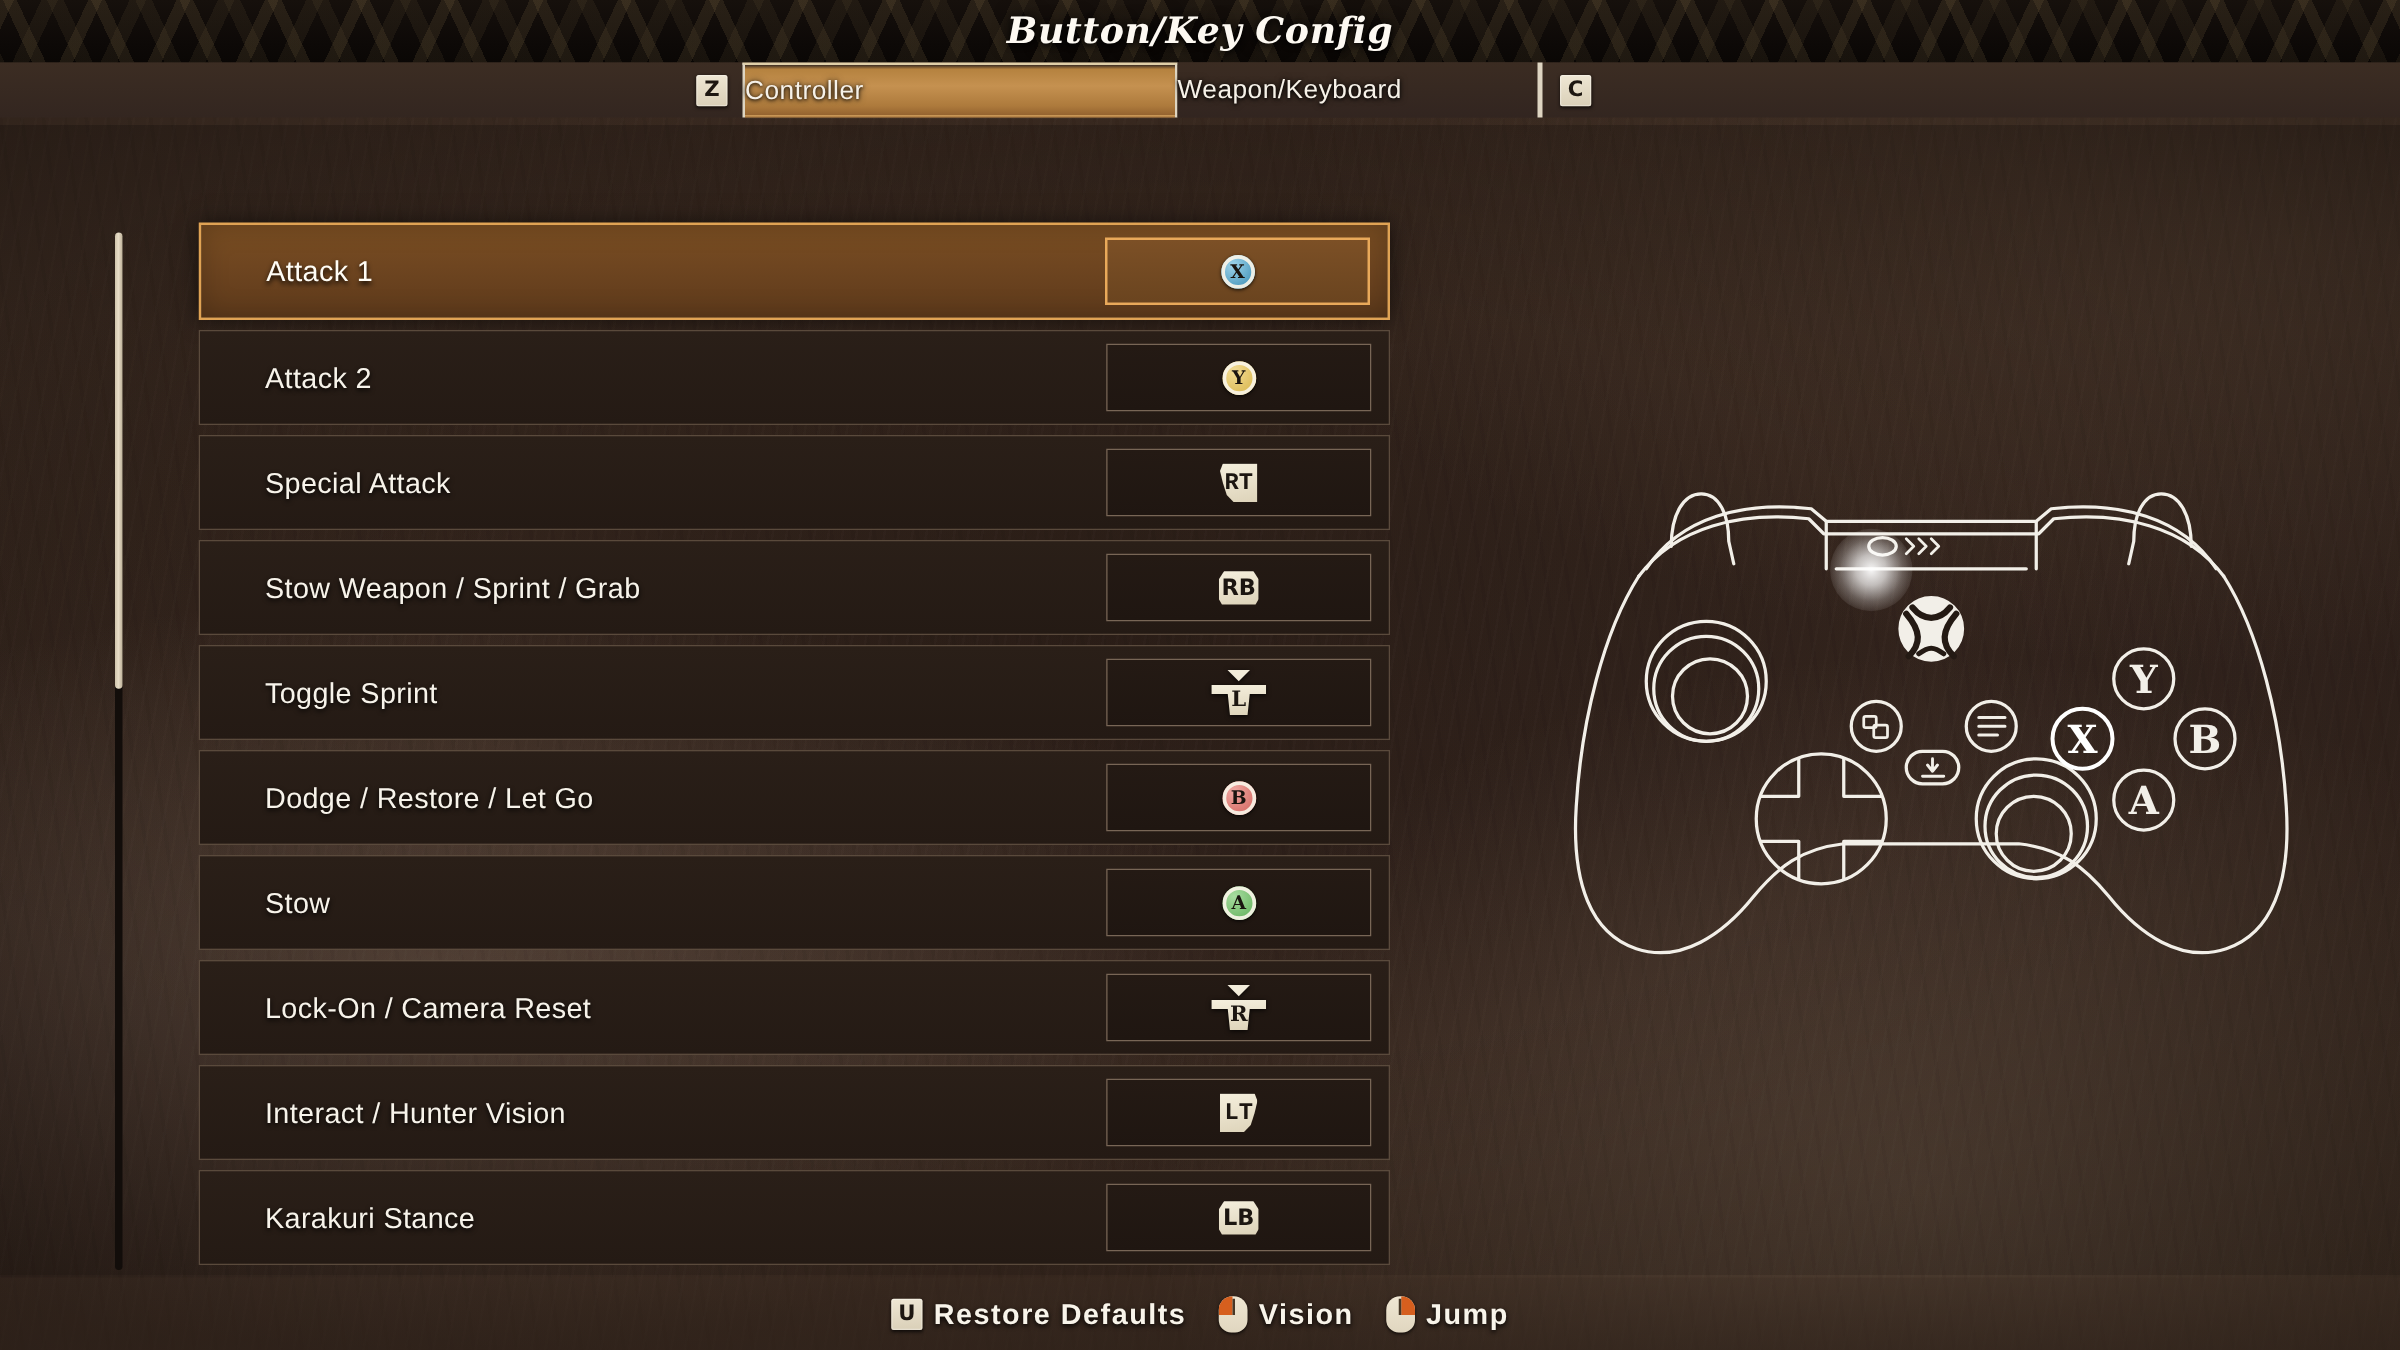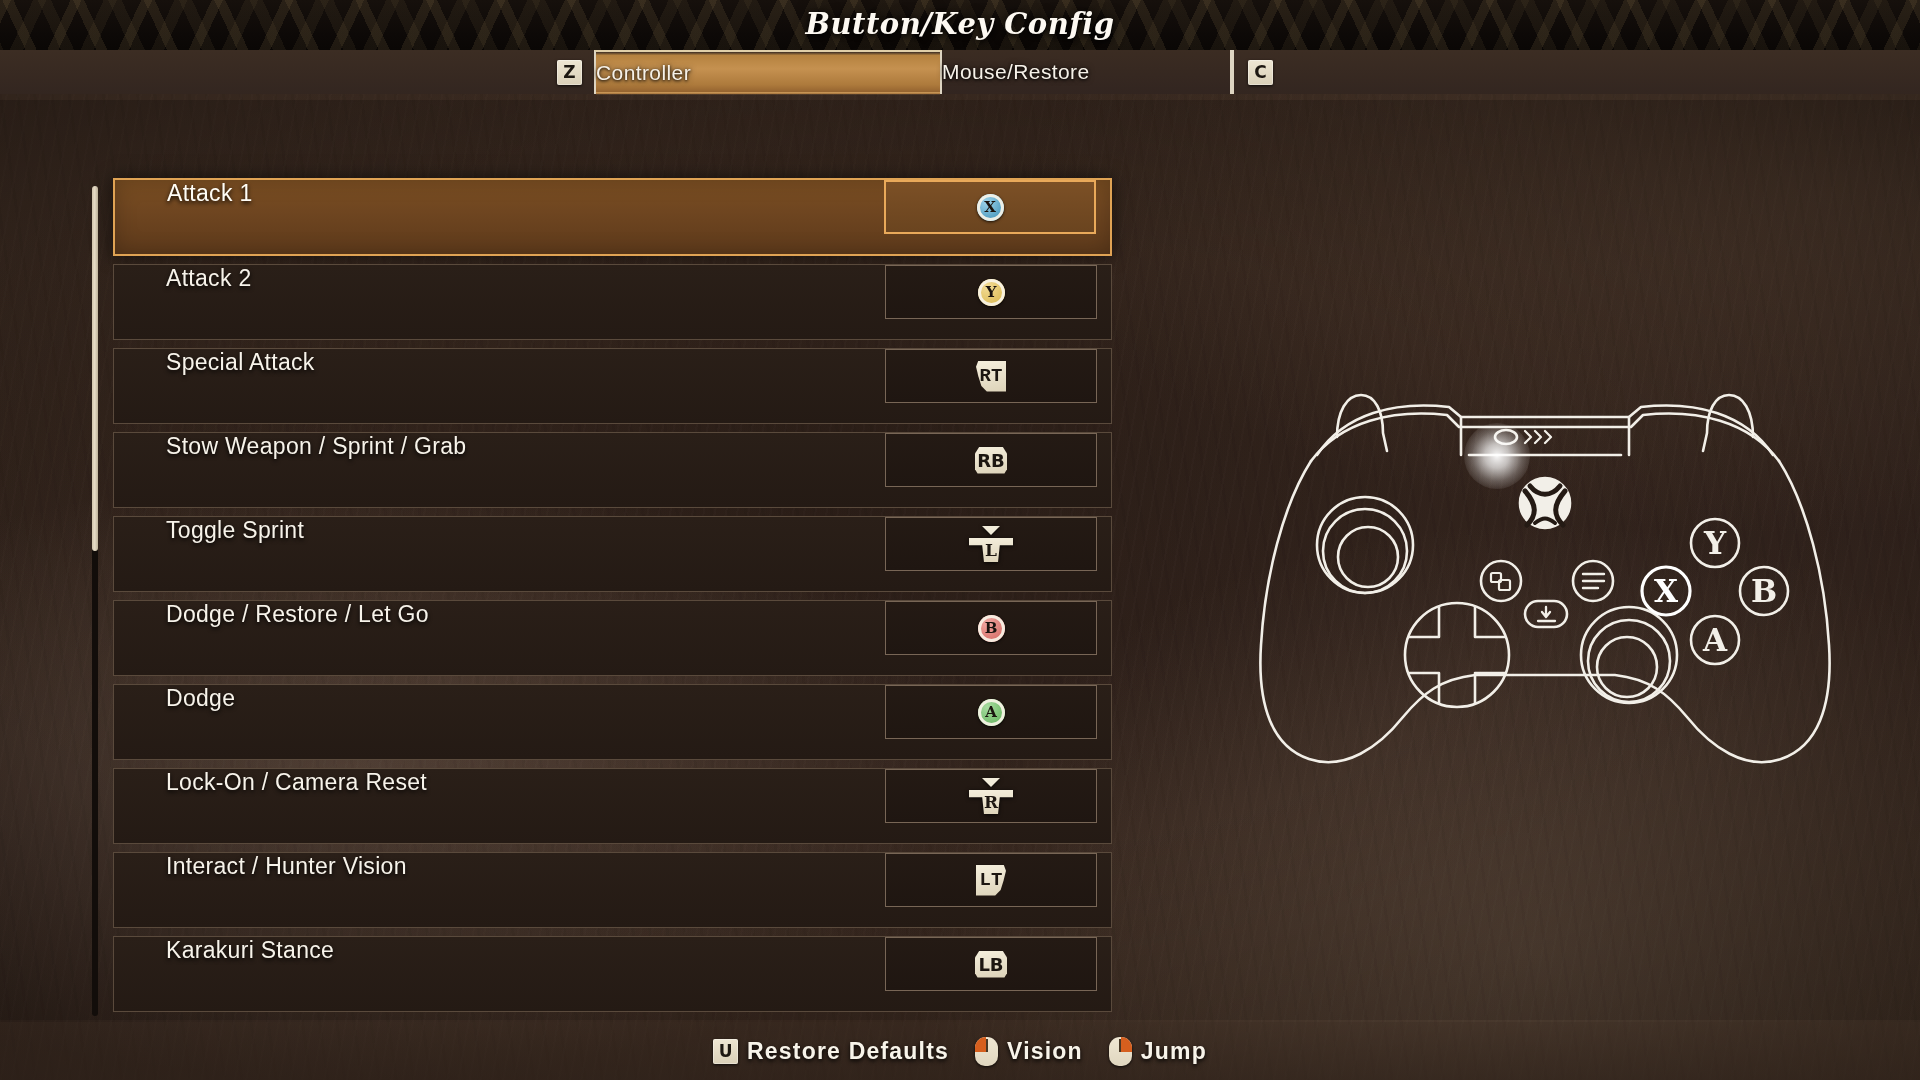--- a/index.html
+++ b/index.html
@@ -179,23 +179,25 @@
   .rows {
     position: absolute;
     left: 21px; top: 0;
     width: 999px;
   }
   .row {
     position: relative;
     height: 76px;
     margin-bottom: 8px;
     display: flex;
+    align-items: center;
     background: linear-gradient(180deg, #2a1f18 0%, #241a14 100%);
     border: 1px solid #5a4a3c;
     cursor: pointer;
+    margin-left: 46px;
   }
   .row-label {
     flex: 1 1 auto;
     padding-left: 52px;
     font-size: 23px;
     letter-spacing: 0.3px;
     color: #f7f3ea;
     text-shadow: 0 2px 4px rgba(0,0,0,0.95);
     white-space: nowrap;
   }
@@ -383,21 +385,21 @@
 
     <div class="tab-keyhint">
       <span class="keycap">Z</span>
     </div>
 
     <div class="tab tab-controller">
       <span>Controller</span>
     </div>
 
     <div class="tab tab-mk">
-      <span>Mouse/Restore</span>
+      <span>Weapon/Keyboard</span>
     </div>
 
     <div class="tab-keyhint-right">
       <span class="keycap">C</span>
     </div>
 
     <div class="tabbar-tail"></div>
   </div>
 
   <div class="list-wrap">
@@ -441,21 +443,21 @@
             </div>
           </div>
         </div>
         <div class="row">
           <div class="row-label">Dodge / Restore / Let Go</div>
           <div class="row-binding">
             <div class="btn-round btn-b">B</div>
           </div>
         </div>
         <div class="row">
-          <div class="row-label">Dodge</div>
+          <div class="row-label">Stow</div>
           <div class="row-binding">
             <div class="btn-round btn-a">A</div>
           </div>
         </div>
         <div class="row">
           <div class="row-label">Lock-On / Camera Reset</div>
           <div class="row-binding">
             <div class="glyph-stick">
               <div class="arrow"></div>
               <div class="base"></div>

